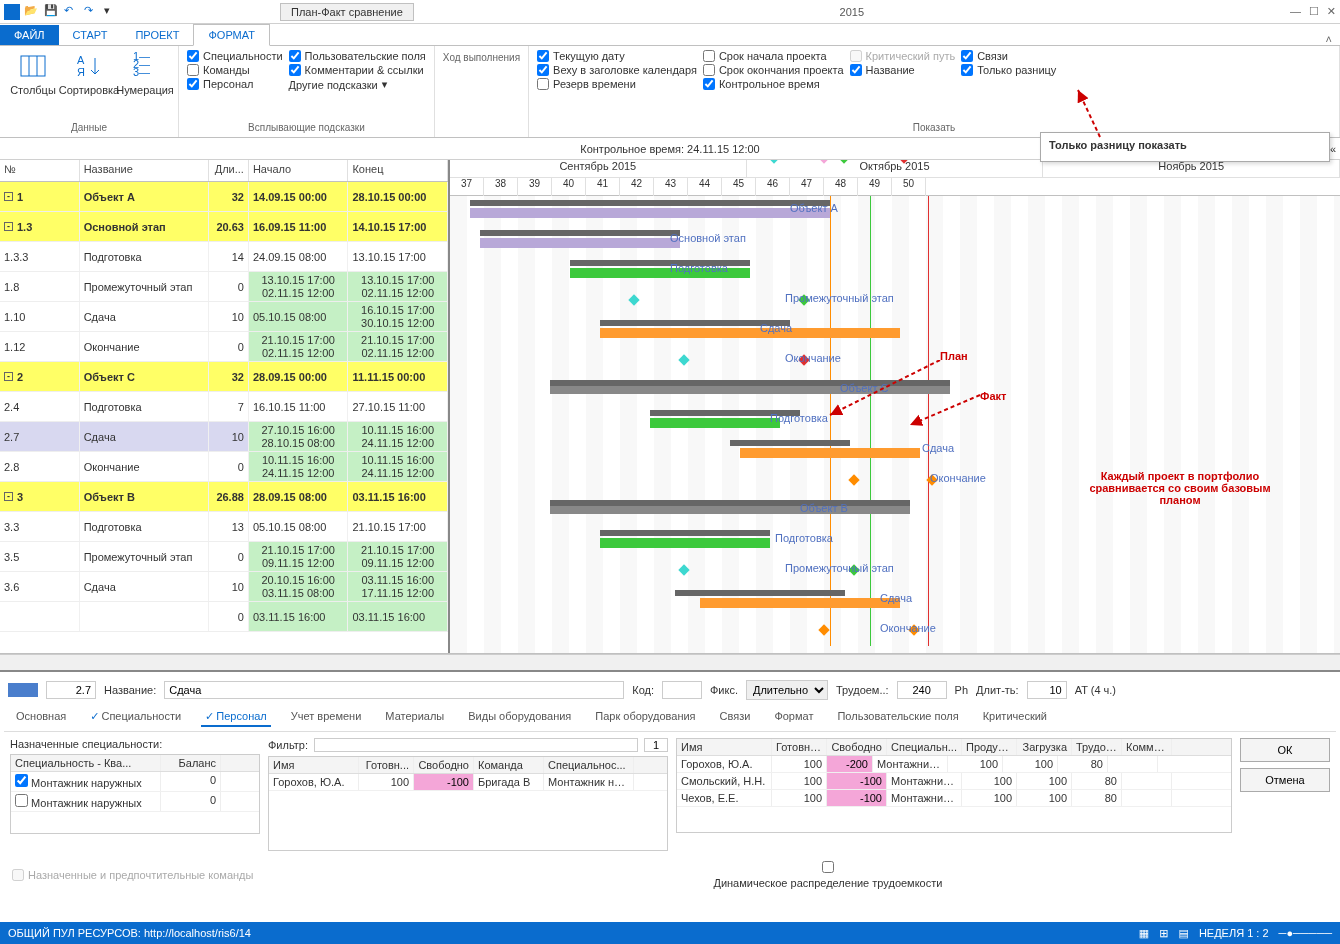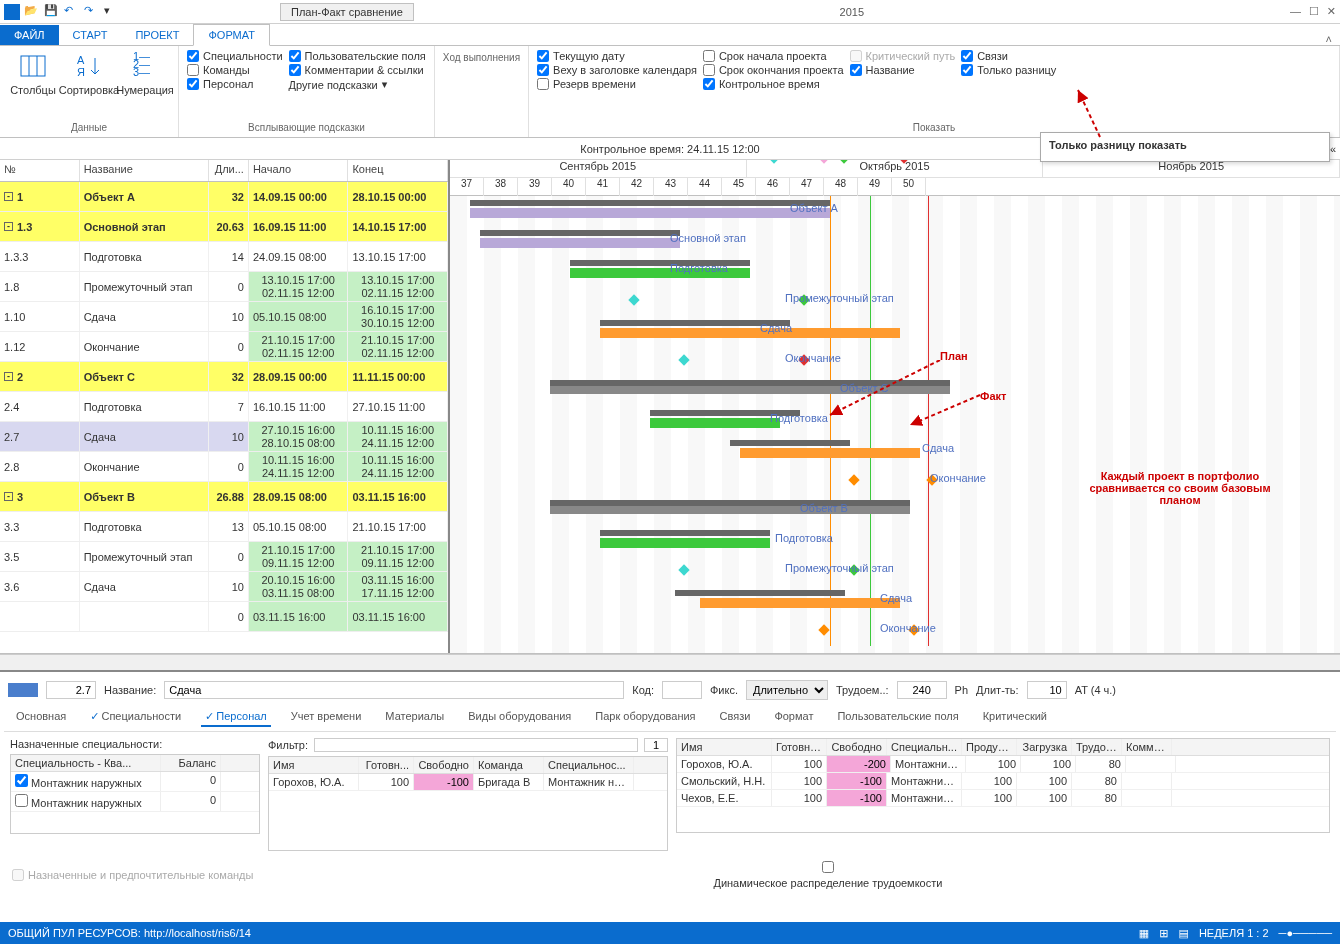--- a/index.html
+++ b/index.html
@@ -658,21 +658,21 @@
           <div style="width:75px;">Специальн...</div>
           <div style="width:55px; text-align:right;">Продукт...</div>
           <div style="width:55px; text-align:right;">Загрузка</div>
           <div style="width:50px; text-align:right;">Трудое...</div>
           <div style="width:50px;">Комме...</div>
         </div>
         <div id="right-rows">
             <div class="drow">
               <div style="width:95px;">Горохов, Ю.А.</div>
               <div style="width:55px; text-align:right;">100</div>
-              <div class="neg" style="width:64px; text-align:right;">-200</div>
+              <div class="neg" style="width:46px; text-align:right;">-200</div>
               <div style="width:75px;">Монтажник ...</div>
               <div style="width:55px; text-align:right;">100</div>
               <div style="width:55px; text-align:right;">100</div>
               <div style="width:50px; text-align:right;">80</div>
               <div style="width:50px;"></div>
             </div>
             <div class="drow">
               <div style="width:95px;">Смольский, Н.Н.</div>
               <div style="width:55px; text-align:right;">100</div>
               <div class="neg" style="width:60px; text-align:right;">-100</div>
@@ -689,20 +689,24 @@
               <div style="width:75px;">Монтажник ...</div>
               <div style="width:55px; text-align:right;">100</div>
               <div style="width:55px; text-align:right;">100</div>
               <div style="width:50px; text-align:right;">80</div>
               <div style="width:50px;"></div>
             </div>
           </div>
       </div>
     </div>
 
+    <div class="det-side">
+      <button>ОК</button>
+      <button>Отмена</button>
+    </div>
   </div>
 
   <div style="display:flex; gap:40px; padding:4px 8px;">
     <label class="chk disabled">
         <input type="checkbox" disabled="" style="">
         <span>Назначенные и предпочтительные команды</span>
       </label>
     <label class="chk" style="margin-left:420px;flex-direction:column;">
         <input type="checkbox" style="">
         <span>Динамическое распределение трудоемкости</span>

